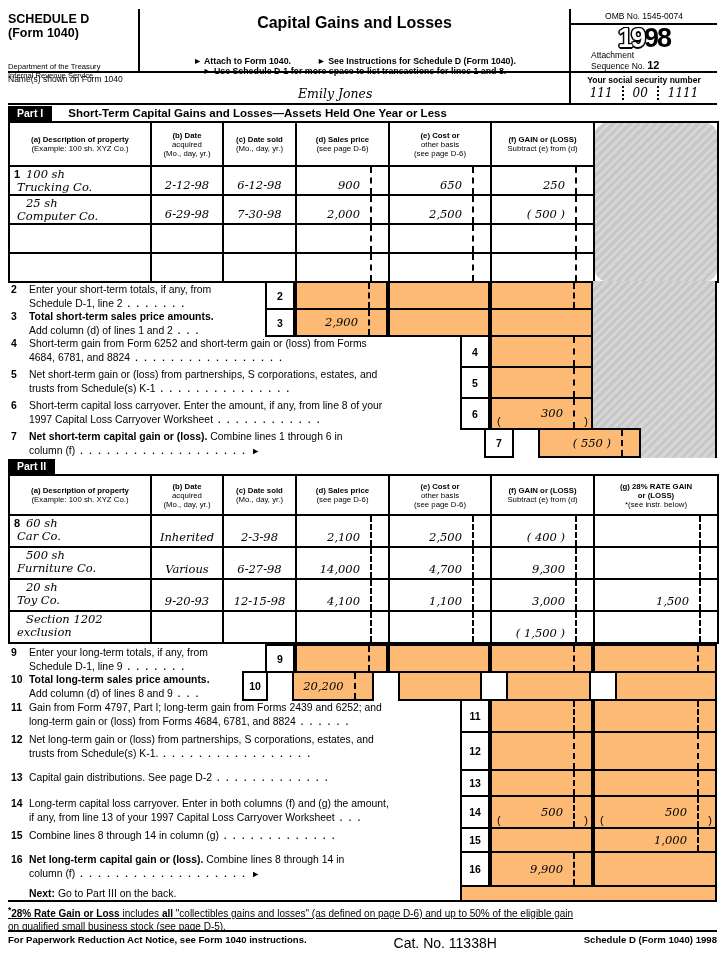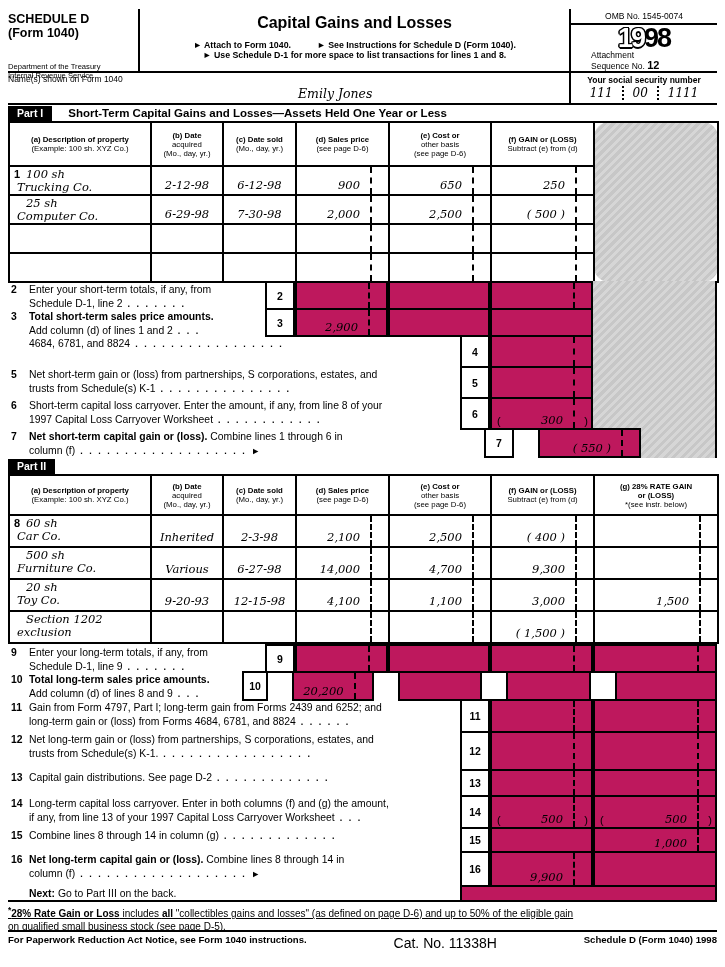--- a/index.html
+++ b/index.html
@@ -9,21 +9,21 @@
   .hand{font-family:"DejaVu Serif",serif;font-style:italic;font-size:11.5px;}
   .grayp{background:repeating-linear-gradient(135deg,#c7c7c7 0 3px,#d6d6d6 3px 6px);}
 
   
   .hdr{display:flex;height:64px;border-bottom:2px solid #000;}
   .hdr-left{width:132px;border-right:2px solid #000;padding-top:3px;}
   .sch{font-size:12.5px;font-weight:bold;line-height:14px;}
   .dept{font-size:7.6px;line-height:9px;margin-top:22px;}
   .hdr-center{flex:1;text-align:center;padding-top:5px;}
   .title{font-size:16px;font-weight:bold;}
-  .instr{font-size:8.8px;font-weight:bold;margin-top:8px;}
+  .instr{font-size:8.8px;font-weight:bold;margin-top:24px;}
   .instr .gap{display:inline-block;width:26px;}
   .instr2{margin-top:0;}
   .hdr-right{width:148px;border-left:2px solid #000;text-align:center;}
   .omb{font-size:8.5px;padding:2px 0 2px;border-bottom:2px solid #000;}
   .year{font-size:27px;font-weight:bold;letter-spacing:-2px;line-height:25px;margin-top:1px;}
   .year .out{color:#fff;text-shadow:-1.5px 0 #000,1.5px 0 #000,0 -1.5px #000,0 1.5px #000,-1px -1px #000,1px 1px #000,1px -1px #000,-1px 1px #000;}
   .att{font-size:8.5px;line-height:9.5px;text-align:left;padding-left:20px;}
   .att b{font-size:11px;}
 
   
@@ -61,22 +61,22 @@
   .strip{position:absolute;top:0;bottom:0;left:585px;width:124px;border-right:2px solid #000;z-index:0;}
   .lrow{display:flex;margin-top:-2px;position:relative;z-index:1;}
   .lrow:first-child{margin-top:0;}
   .ltext{font-size:10.4px;line-height:13.5px;padding-top:2px;}
   .ltxt-s{width:257px;} .ltxt-l{width:452px;}
   .lno{font-weight:bold;display:inline-block;width:21px;padding-left:3px;}
   .cont{padding-left:21px;}
   .dots{letter-spacing:2px;margin-left:5px;font-weight:bold;font-size:9px;}
   .nbox{width:30px;border:2px solid #000;font-weight:bold;font-size:10.5px;
         display:flex;align-items:center;justify-content:center;background:#fff;}
-  .abox{border:2px solid #000;position:relative;display:flex;align-items:flex-end;
-        justify-content:flex-end;padding:0 28px 1px 0;background:#be185d;}
+  .abox{border:2px solid #000;position:relative;display:flex;align-items:center;
+        justify-content:flex-end;padding:0 28px 1px 0;background:#fdba74;}
   .abox.money::after{content:"";position:absolute;top:0;bottom:0;right:16px;border-left:2px dashed #000;}
   .abox.gb{padding:0;}
   .abox.gb::after{border-left:none;}
   .po{position:absolute;left:5px;bottom:1px;font-size:11px;}
   .pc{position:absolute;right:3px;bottom:1px;font-size:11px;}
   .w-d{width:93px;} .w-e{width:102px;} .w-f{width:103px;} .w-g{width:124px;} .w-r{width:257px;}
   .h17{height:17px;}.h26{height:26px;}.h28{height:28px;}.h29{height:29px;}.h30{height:30px;gap:24px;}
   .h33{height:33px;}.h34{height:34px;}.h36{height:36px;}.h40{height:40px;}
 
   
@@ -217,20 +217,21 @@
         </div>
       <div class="nbox">3</div>
       <div class="abox money w-d">
           <span class="hand">2,900</span>
         </div>
       <div class="abox gb grayp w-e"></div>
       <div class="abox gb grayp w-f"></div>
     </div>
     <div class="lrow h33">
       <div class="ltext ltxt-l">
+          <div><span class="lno">4</span><span>Short-term gain from Form 6252 and short-term gain or (loss) from Forms</span></div>
           <div class="cont"><span>4684, 6781, and 8824</span><span class="dots">. . . . . . . . . . . . . . . . .</span></div>
         </div>
       <div class="nbox">4</div>
       <div class="abox money w-f">
           <span class="hand"></span>
         </div>
     </div>
     <div class="lrow h33">
       <div class="ltext ltxt-l">
           <div><span class="lno">5</span><span>Net short-term gain or (loss) from partnerships, S corporations, estates, and</span></div>

